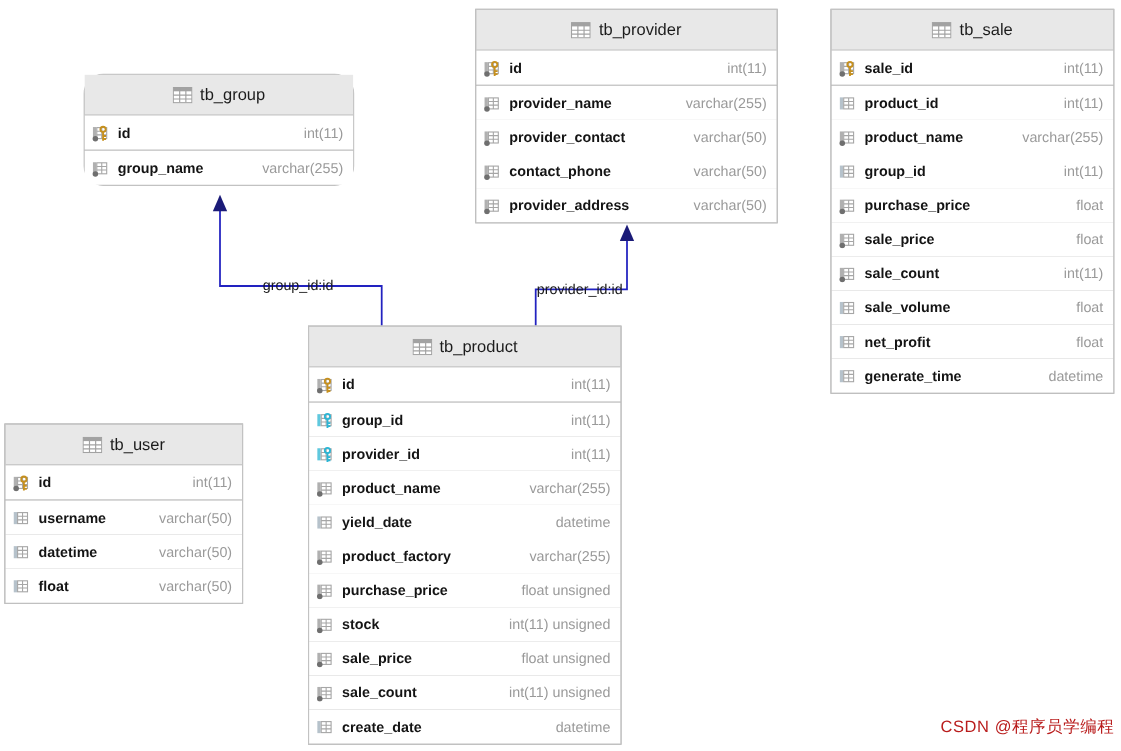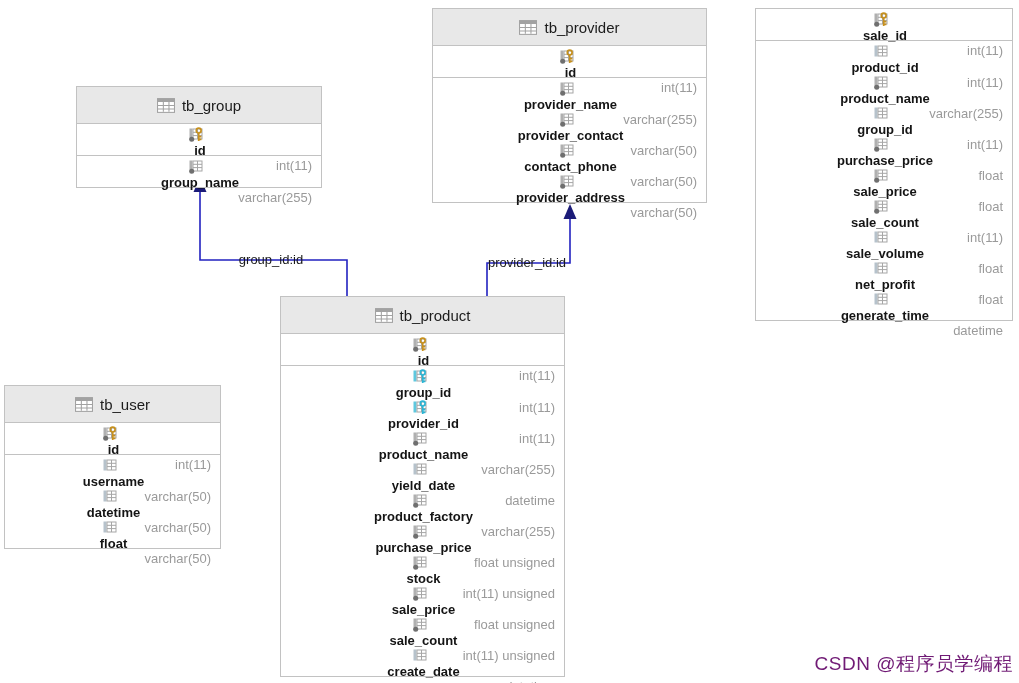--- a/index.html
+++ b/index.html
@@ -12,38 +12,38 @@
     box-sizing:border-box;
   }
   .tbl-header{
     height:36px;background:#e8e8e8;border-bottom:1px solid #c2c2c2;
     display:flex;align-items:center;justify-content:center;gap:7px;
     font-size:15px;color:#1c1c1c;white-space:nowrap;
   }
   .keys{border-bottom:1px solid #c2c2c2;}
   .row{
     height:31px;display:flex;align-items:center;
-    padding:0 9px 0 6px;background:#ffffff;flex-direction:column;
+    padding:0 9px 0 6px;background:#ffffff;
   }
   .row .ic{width:19px;flex:0 0 19px;display:flex;align-items:center;}
   .row .nm{
     font-weight:700;font-size:13px;color:#141414;margin-left:5px;
     white-space:nowrap;
   }
   .row .tp{
     margin-left:auto;font-size:13px;color:#9a9a9a;white-space:nowrap;
     padding-left:10px;
   }
   .hdr-ic{display:flex;align-items:center;}
   #rel-layer{position:absolute;left:0;top:0;}
   .rel-label{
     font-family:"Liberation Sans",sans-serif;font-size:13px;fill:#1a1a1a;
   }
   .watermark{
-    position:absolute;right:6px;top:651px;font-size:19px;color:#701a75;
+    position:absolute;right:6px;top:651px;font-size:15px;color:#b91c1c;
     letter-spacing:0.5px;text-shadow:1px 1px 0 rgba(255,255,255,0.9);
     white-space:nowrap;
   }
 </style>
 </head>
 <body>
 
 <div id="diagram">
   <svg id="rel-layer" width="1019" height="683">
       <g>
@@ -51,21 +51,21 @@
         <polygon points="200,177 193.5,192 206.5,192" fill="#1b1b78"></polygon>
         <text x="271" y="264" text-anchor="middle" class="rel-label">group_id:id</text>
       </g>
       <g>
         <path d="M487 296 V263 H570 V216" fill="none" stroke="#2222c0" stroke-width="1.6"></path>
         <polygon points="570,204 563.5,219 576.5,219" fill="#1b1b78"></polygon>
         <text x="527" y="267" text-anchor="middle" class="rel-label">provider_id:id</text>
       </g>
     </svg>
   <div id="tables">
-      <div class="tbl" style="left: 76px; top: 86px; width: 246px;">
+      <div class="tbl" style="left: 76px; top: 67px; width: 246px; border-radius: 18px;">
         <div class="tbl-header">
           <span class="hdr-ic">
             <svg width="18" height="15" viewBox="0 0 17 14">
               <rect x="0.5" y="0.5" width="16" height="13" fill="#fff" stroke="#a2a2a2"></rect>
               <rect x="0.5" y="0.5" width="16" height="3.2" fill="#a2a2a2"></rect>
               <path d="M6 1v12M11.3 1v12M0.5 7h16M0.5 10.3h16" stroke="#a2a2a2" fill="none"></path>
             </svg>
           </span>
           <span>tb_group</span>
         </div>
@@ -172,20 +172,30 @@
                 <path d="M4.5 6.3h9M4.5 9.6h9M9 3v10" stroke="#a6a6a6" fill="none"></path>
                 <circle cx="3.2" cy="13.2" r="2.5" fill="#6f6f6f"></circle>
               </svg>
             </span>
             <span class="nm">provider_address</span>
             <span class="tp">varchar(50)</span>
           </div>
         </div>
       </div>
       <div class="tbl" style="left: 755px; top: 8px; width: 258px;">
+        <div class="tbl-header">
+          <span class="hdr-ic">
+            <svg width="18" height="15" viewBox="0 0 17 14">
+              <rect x="0.5" y="0.5" width="16" height="13" fill="#fff" stroke="#a2a2a2"></rect>
+              <rect x="0.5" y="0.5" width="16" height="3.2" fill="#a2a2a2"></rect>
+              <path d="M6 1v12M11.3 1v12M0.5 7h16M0.5 10.3h16" stroke="#a2a2a2" fill="none"></path>
+            </svg>
+          </span>
+          <span>tb_sale</span>
+        </div>
         <div class="keys">
           <div class="row">
             <span class="ic">
               <svg width="17" height="16" viewBox="0 0 16 16">
                 <rect x="1" y="2.5" width="3" height="11" fill="#b0b0b0"></rect>
                 <rect x="4.5" y="3" width="9" height="10" fill="#fff" stroke="#a6a6a6"></rect>
                 <path d="M4.5 6.3h9M4.5 9.6h9M9 3v10" stroke="#a6a6a6" fill="none"></path>
                 <circle cx="10.2" cy="4.6" r="2.4" fill="none" stroke="#c6901e" stroke-width="1.7"></circle>
                 <path d="M10.2 7V15M10.2 10.6h2.7M10.2 13.4h2.7" stroke="#c6901e" stroke-width="1.7" fill="none"></path>
                 <circle cx="3.2" cy="13.2" r="2.5" fill="#6f6f6f"></circle>

